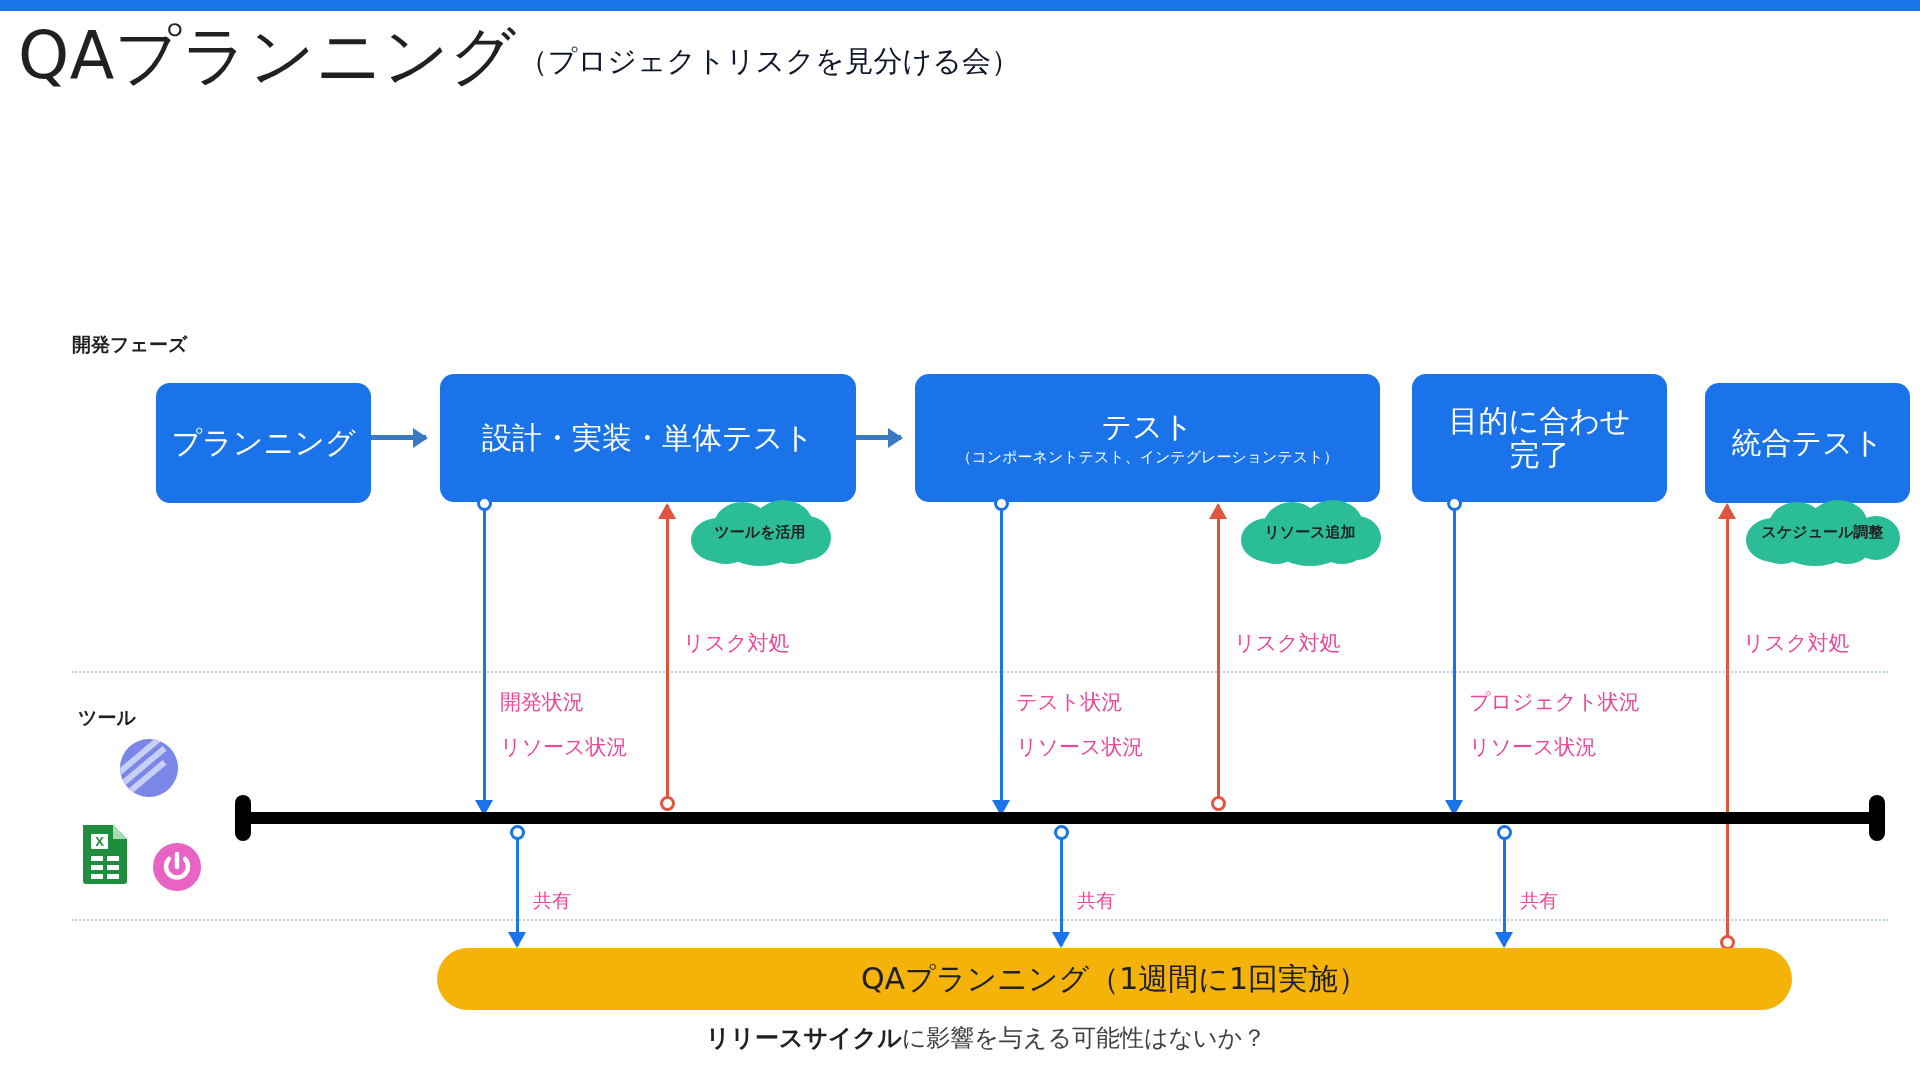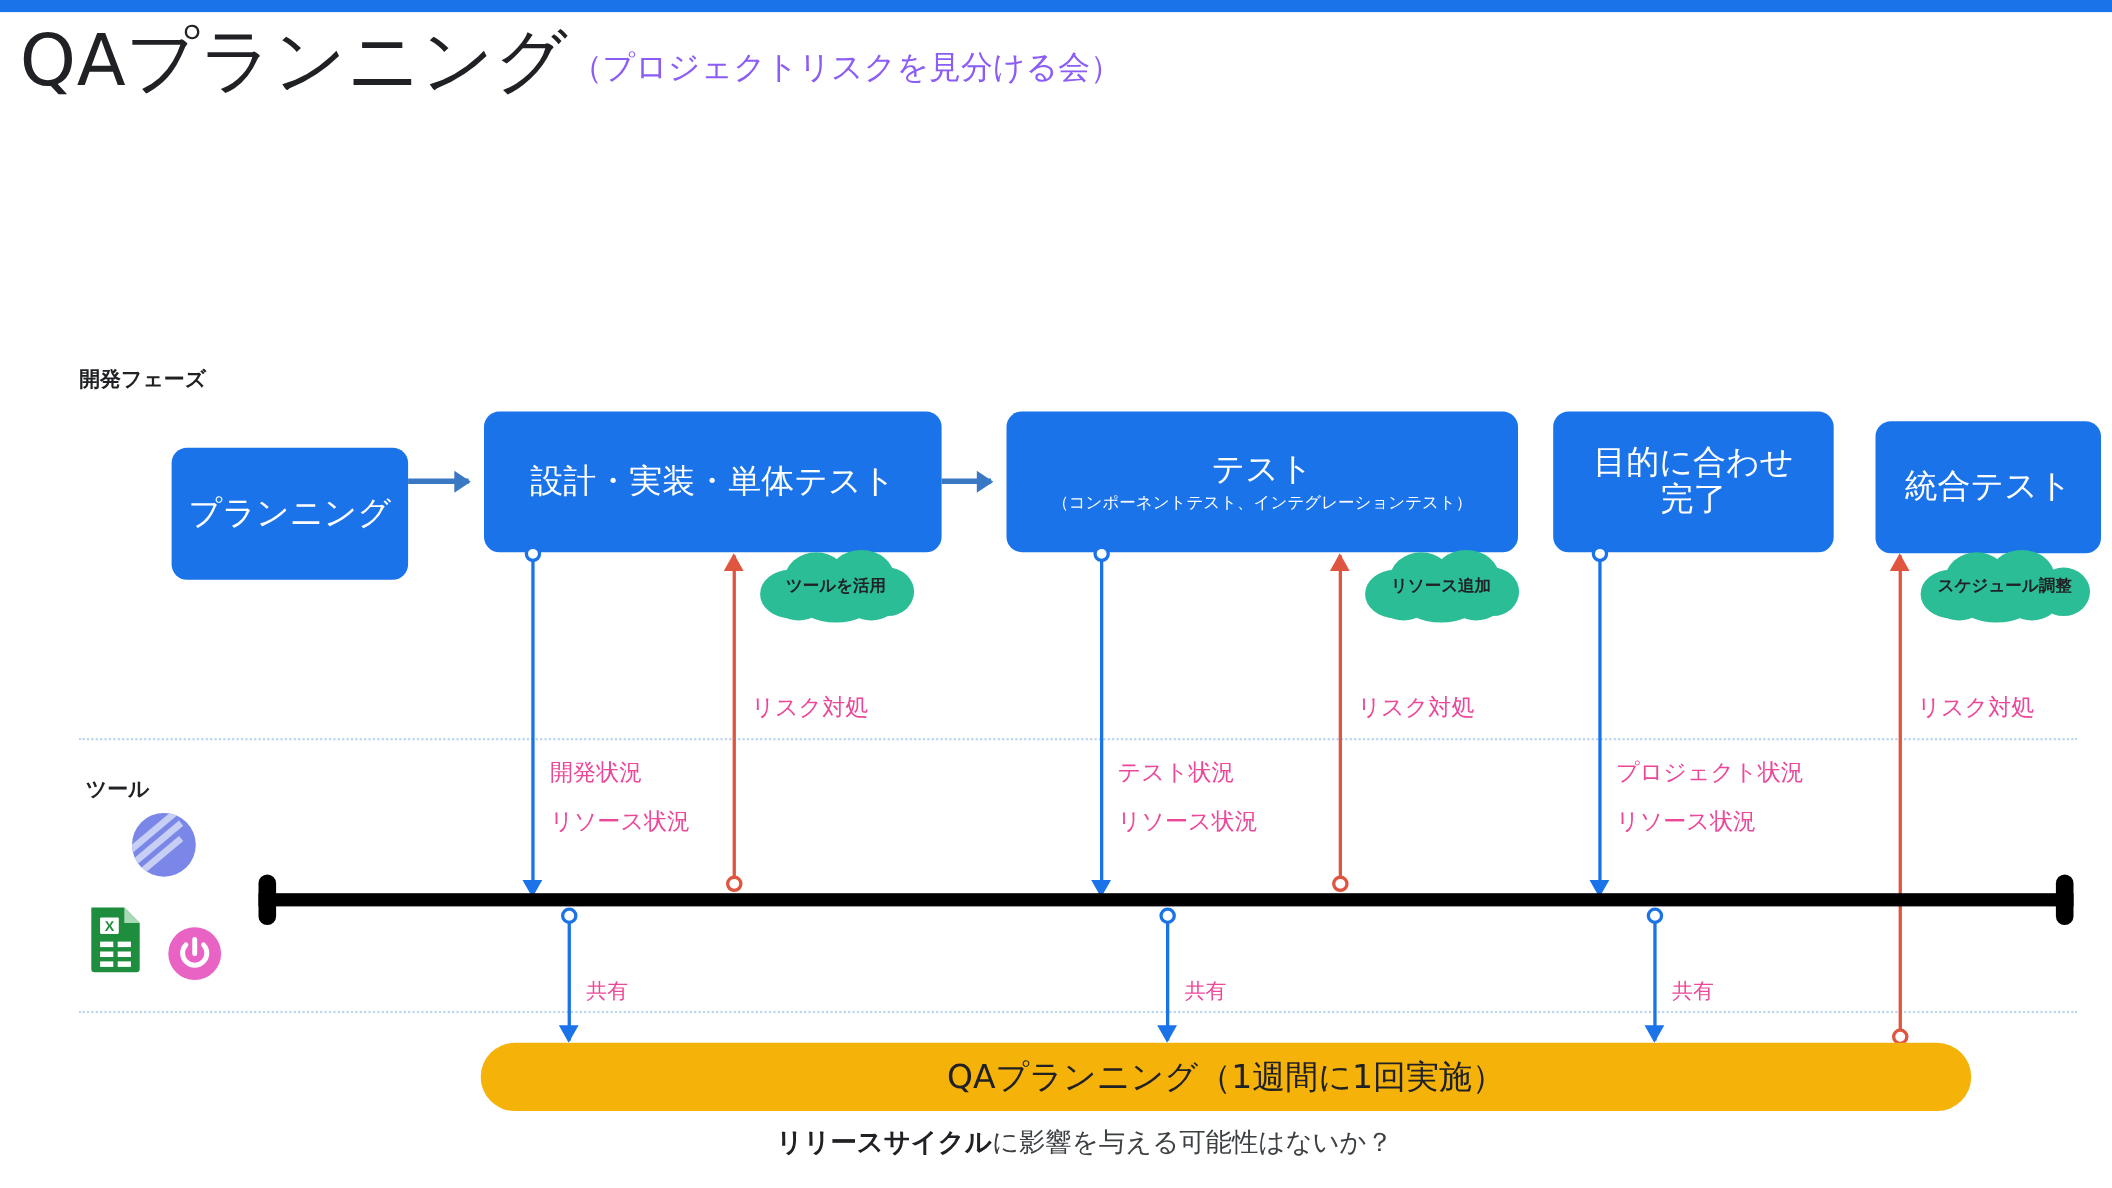--- a/index.html
+++ b/index.html
@@ -20,21 +20,21 @@
   .title-row {
     position: absolute; left: 18px; top: 22px;
     display: flex; align-items: flex-end;
   }
   .title-main {
     font-size: 65px; line-height: 1.05; color: #202124;
     font-weight: 400; letter-spacing: 0.5px;
     font-family: "DejaVu Sans", "Liberation Sans", sans-serif;
   }
   .title-sub {
-    font-size: 29px; color: #8b5cf6; padding-bottom: 8px; margin-left: 2px;
+    font-size: 29px; color: #0f172a; padding-bottom: 8px; margin-left: 2px;
     font-family: Liberation Mono, monospace;
   }
   .lead {
     position: absolute; left: 72px; top: 132px; width: 1800px;
     font-size: 44px; line-height: 1.35; color: #202124;
     font-family: "DejaVu Sans", "Liberation Sans", sans-serif;
   }
 
   
   .lane-label {
@@ -155,21 +155,21 @@
     <div class="title-main">QAプランニング</div>
     <div class="title-sub">（プロジェクトリスクを見分ける会）</div>
   </div>
 
   <div class="lane-label" id="lane-phase">開発フェーズ</div>
   <div class="lane-label" id="lane-tools">ツール</div>
 
   <div class="sep" style="top:671px;"></div>
   <div class="sep" style="top:919px;"></div>
 
-  <div class="pbox" style="left:156px; top:383px; width:215px; height:120px;margin-top:24px;">
+  <div class="pbox" style="left:156px; top:383px; width:215px; height:120px;">
     <div class="ttl">プランニング</div>
   </div>
 
   <div class="pbox" style="left:440px; top:374px; width:416px; height:128px;">
     <div class="ttl">設計・実装・単体テスト</div>
   </div>
 
   <div class="pbox" style="left:915px; top:374px; width:465px; height:128px;">
     <div class="ttl">テスト</div>
     <div class="sub">（コンポーネントテスト、インテグレーションテスト）</div>

